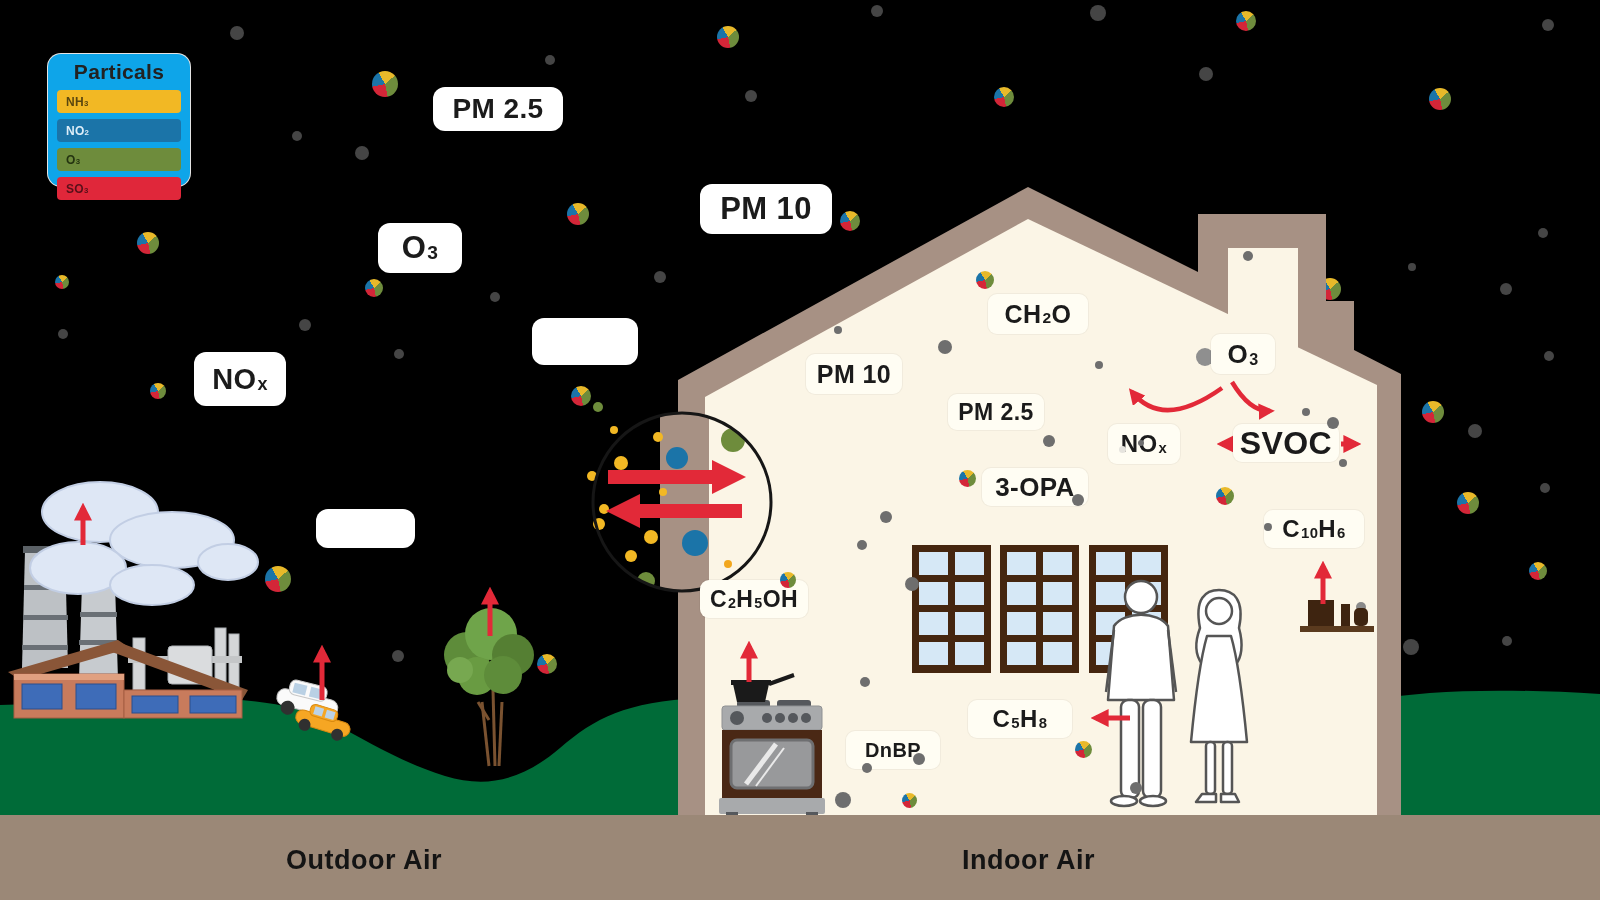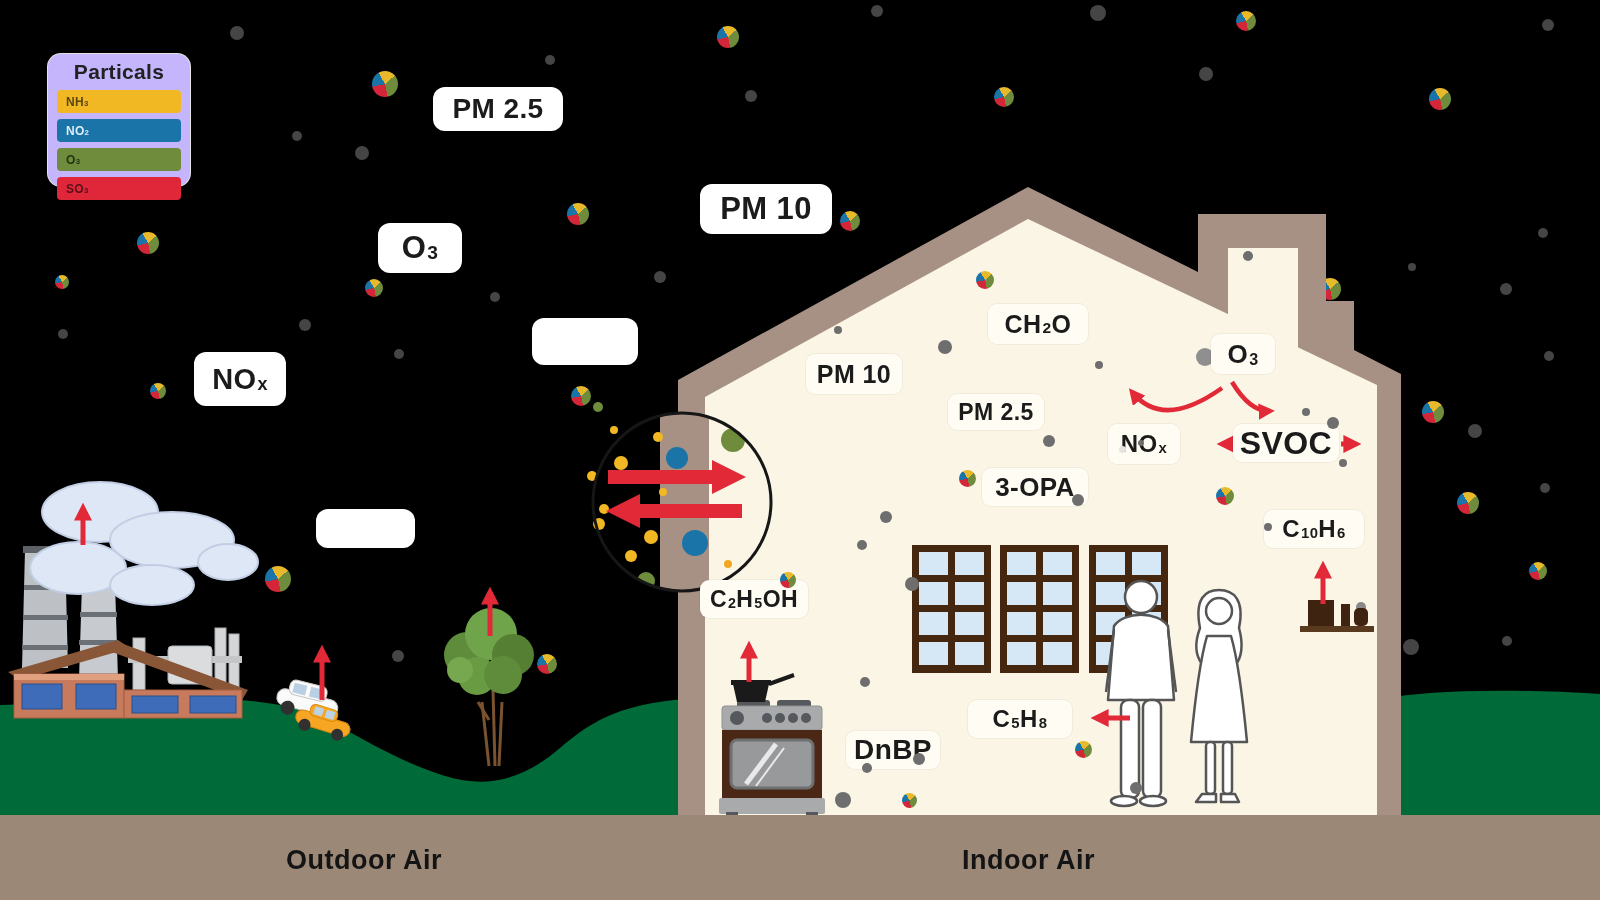--- a/index.html
+++ b/index.html
@@ -12,21 +12,21 @@
   .dot.gray{background:#454545;}
   .dot.igray{background:#6E6E6E;}
   .dot.ltgray{background:#E6E4DE;}
   .lbl{position:absolute;background:#FFFFFF;border-radius:12px;display:flex;align-items:center;
        justify-content:center;font-weight:700;color:#1B1B1B;letter-spacing:.4px;
        box-shadow:0 0 0 1px rgba(0,0,0,0.04);}
   .lbl sub{font-size:.62em;font-weight:700;transform:translateY(.28em);margin-left:1px;display:inline-block;}
   .lbl.in{background:#FFFDF3;border-radius:9px;}
   #bottom-bar{position:absolute;left:0;top:815px;width:1600px;height:85px;background:#9B8877;}
   .zone{position:absolute;top:14px;font-size:27px;font-weight:700;color:#141414;letter-spacing:.5px;margin-top:16px;}
-  #legend{position:absolute;left:48px;top:54px;width:142px;height:132px;background:#c4b5fd;
+  #legend{position:absolute;left:48px;top:54px;width:142px;height:132px;background:#0ea5e9;
           border-radius:13px;box-shadow:0 0 0 1px #E4E4E4;padding:0;}
   #legend .lg-title{font-size:21px;font-weight:700;color:#222;text-align:center;margin-top:6px;letter-spacing:.3px;}
   .leg-bar{position:relative;margin:6px auto 0 auto;width:124px;height:23px;border-radius:4px;
            display:flex;align-items:center;padding-left:9px;box-sizing:border-box;
            font-size:12px;font-weight:700;letter-spacing:.3px;}
   .leg-bar sub{font-size:.65em;transform:translateY(.3em);display:inline-block;}
 </style>
 </head>
 <body>
 
@@ -309,21 +309,21 @@
   <div class="lbl" style="left:532px;top:318px;width:106px;height:47px;"></div>
   <div class="lbl" style="left:194px;top:352px;width:92px;height:54px;font-size:29px;">
       <span>NO</span>
       <sub>x</sub>
     </div>
   <div class="lbl" style="left:316px;top:509px;width:99px;height:39px;"></div>
   <div class="lbl" style="left:700px;top:184px;width:132px;height:50px;font-size:31px;">
       <span>PM 10</span>
     </div>
 
-  <div class="lbl in" style="left:988px;top:294px;width:100px;height:40px;font-size:25px;margin-top:10px;">
+  <div class="lbl in" style="left:988px;top:294px;width:100px;height:40px;font-size:25px;">
       <span>CH</span>
       <sub>2</sub>
       <span>O</span>
     </div>
   <div class="lbl in" style="left:806px;top:354px;width:96px;height:40px;font-size:25px;">
       <span>PM 10</span>
     </div>
   <div class="lbl in" style="left:948px;top:394px;width:96px;height:36px;font-size:23px;">
       <span>PM 2.5</span>
     </div>
@@ -353,21 +353,21 @@
       <span>H</span>
       <sub>5</sub>
       <span>OH</span>
     </div>
   <div class="lbl in" style="left:968px;top:700px;width:104px;height:38px;font-size:24px;">
       <span>C</span>
       <sub>5</sub>
       <span>H</span>
       <sub>8</sub>
     </div>
-  <div class="lbl in" style="left:846px;top:731px;width:94px;height:38px;font-size:28px;align-items:center;">
+  <div class="lbl in" style="left:846px;top:731px;width:94px;height:38px;font-size:20px;align-items:center;">
       <span>DnBP</span>
     </div>
 
   <div id="over-dots" class="layer">
       <div class="dot pie" style="left: 976px; top: 271px; width: 18px; height: 18px;"></div>
       <div class="dot pie" style="left: 958.5px; top: 469.5px; width: 17px; height: 17px;"></div>
       <div class="dot pie" style="left: 1216px; top: 487px; width: 18px; height: 18px;"></div>
       <div class="dot pie" style="left: 780px; top: 572px; width: 16px; height: 16px;"></div>
       <div class="dot pie" style="left: 1074.5px; top: 740.5px; width: 17px; height: 17px;"></div>
       <div class="dot pie" style="left: 901.5px; top: 792.5px; width: 15px; height: 15px;"></div>

